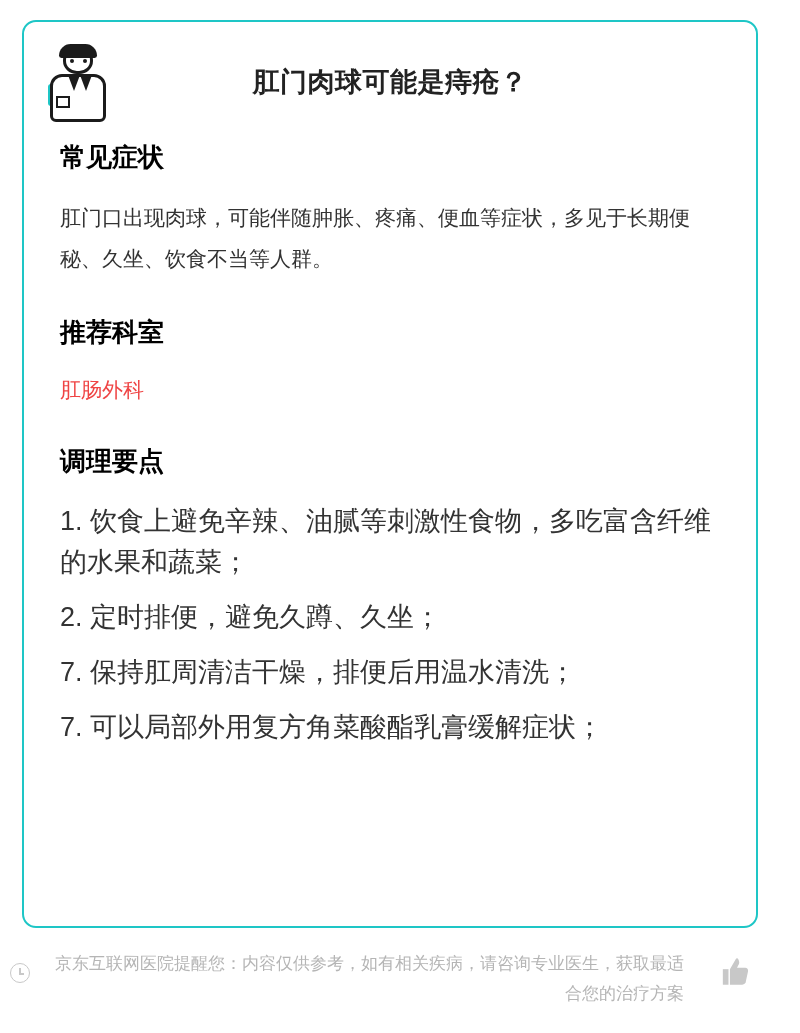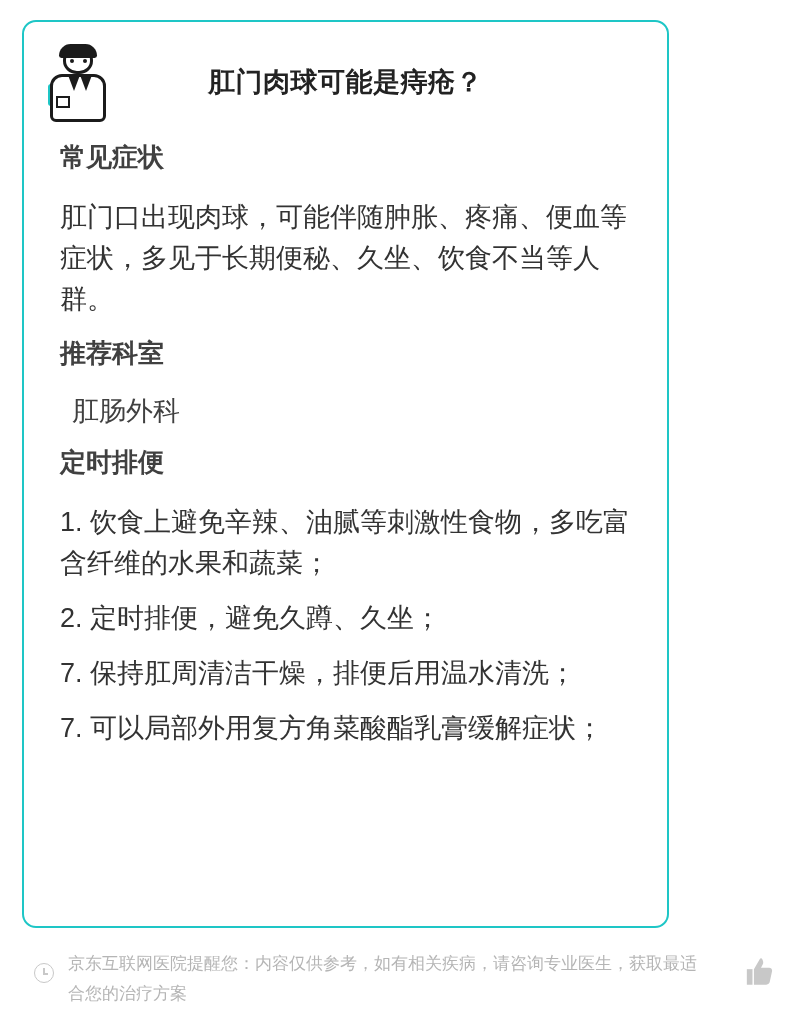--- a/index.html
+++ b/index.html
@@ -12,21 +12,21 @@
     background: #ffffff;
     font-family: "Liberation Sans", sans-serif;
     color: #333333;
     overflow: hidden;
   }
 
   .card {
     position: absolute;
     left: 22px;
     top: 20px;
-    width: 647px;
+    width: 736px;
     height: 908px;
     box-sizing: border-box;
     border: 2px solid #1ec6c6;
     border-radius: 14px;
     background: #ffffff;
   }
 
   .doctor-icon {
     position: absolute;
     left: 22px;
@@ -125,59 +125,60 @@
   .content {
     position: absolute;
     left: 36px;
     right: 30px;
     top: 118px;
   }
 
   h2.section {
     font-size: 26px;
     font-weight: bold;
-    color: #404040;
+    color: #000000;
     margin: 0 0 22px 0;
   }
   h2.section.spaced {
-    margin-top: 16px;
+    margin-top: 36px;
   }
 
   p.para {
-    font-size: 27px;
+    font-size: 21px;
     line-height: 41px;
     color: #333333;
     margin: 0 0 6px 0;
   }
 
   p.dept {
-    font-size: 27px;
+    font-size: 21px;
     line-height: 36px;
-    color: #404040;
-    margin: 12px;
+    color: #ef4444;
+    margin: 0;
   }
 
   ol.tips {
     list-style: none;
     margin: 14px 0 0 0;
     padding: 0;
   }
   ol.tips li {
     font-size: 27px;
     line-height: 41px;
     color: #333333;
     margin-bottom: 14px;
   }
 
   .footer {
     position: absolute;
-    left: 28px;
+    left: 4px;
     top: 945px;
     width: 756px;
     height: 70px;
+    text-align: right;
   }
   .footer .clock {
     position: absolute;
     left: 6px;
     top: 18px;
     width: 20px;
     height: 20px;
     border: 1.5px solid #c8c8c8;
     border-radius: 50%;
     box-sizing: border-box;
@@ -238,21 +239,21 @@
   <div class="title">肛门肉球可能是痔疮？</div>
 
   <div class="content">
 
     <h2 class="section">常见症状</h2>
     <p class="para">肛门口出现肉球，可能伴随肿胀、疼痛、便血等症状，多见于长期便秘、久坐、饮食不当等人群。</p>
 
     <h2 class="section spaced">推荐科室</h2>
     <p class="dept">肛肠外科</p>
 
-    <h2 class="section spaced">定时排便</h2>
+    <h2 class="section spaced">调理要点</h2>
     <ol class="tips">
       <li>1. 饮食上避免辛辣、油腻等刺激性食物，多吃富含纤维的水果和蔬菜；</li>
       <li>2. 定时排便，避免久蹲、久坐；</li>
       <li>7. 保持肛周清洁干燥，排便后用温水清洗；</li>
       <li>7. 可以局部外用复方角菜酸酯乳膏缓解症状；</li>
     </ol>
 
   </div>
 </div>
 

